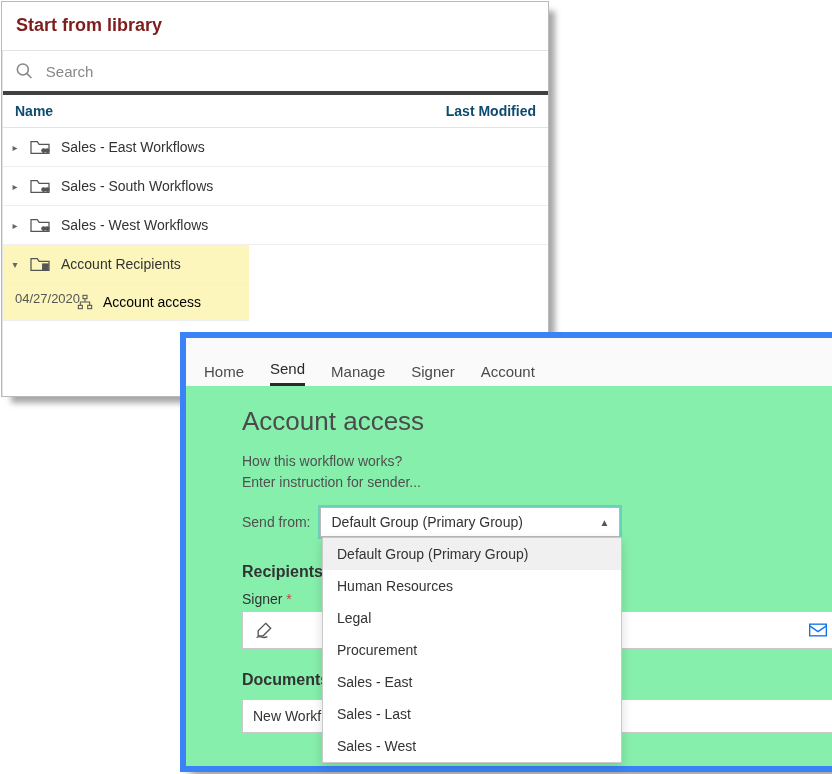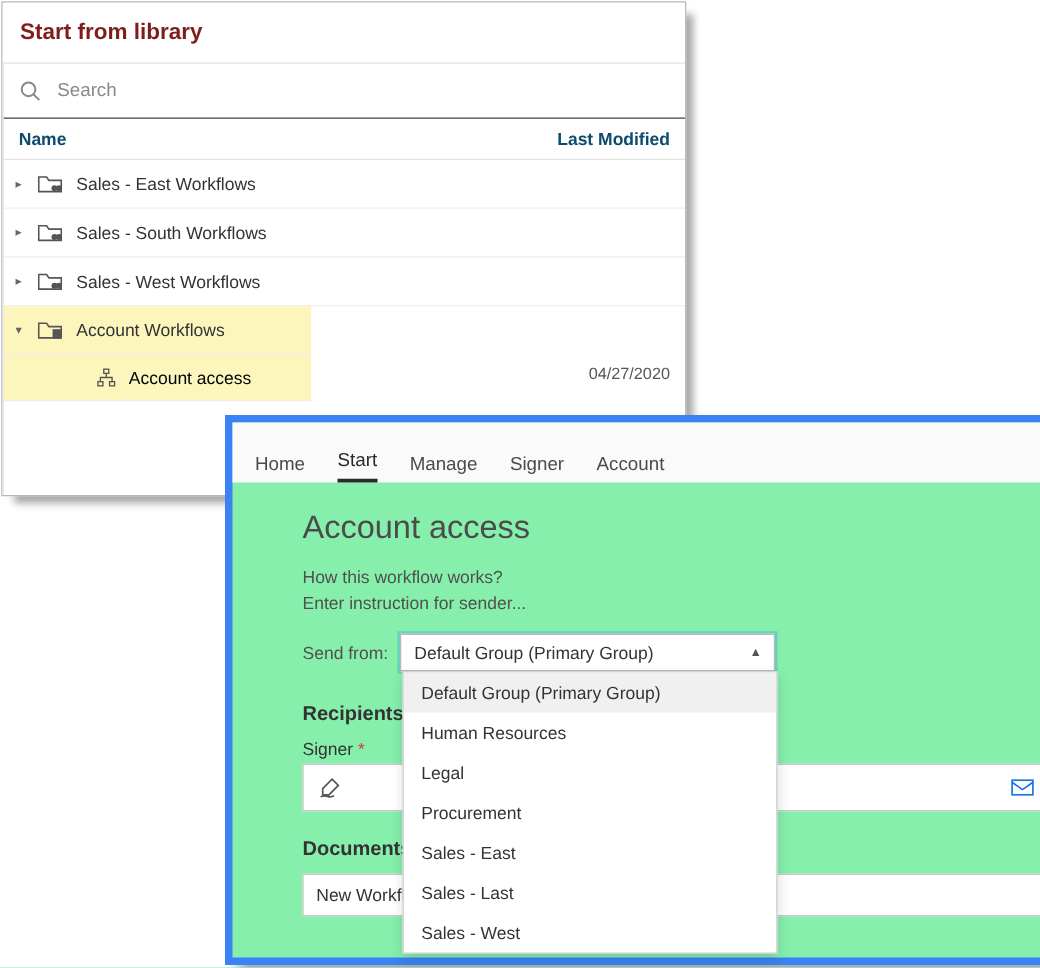--- a/index.html
+++ b/index.html
@@ -29,21 +29,21 @@
     font-size: 15px; color: #4a4a4a; padding: 14px 14px 8px 14px;
   }
   .lib-sb-item {
     font-size: 14px; color: #4a4a4a; padding: 10px 14px; cursor: pointer;
   }
   .lib-sb-item.active { background: #0d66d0; color: #fff; font-weight: 600; }
 
   .lib-main { flex: 1; border-left: 1px solid #e3e3e3; display:flex; flex-direction:column; }
   .search-row {
     display: flex; align-items: center; gap: 12px;
-    padding: 8px 12px; border-bottom: 1px solid #404040; height: 44px;
+    padding: 8px 12px; border-bottom: 4px solid #404040; height: 44px;
   }
   .search-row input {
     border: none; outline: none; font-size: 15px; color: #666; width: 100%;
   }
   .search-row input::placeholder { color: #888; }
 
   .cols-header {
     display: flex; justify-content: space-between;
     padding: 8px 12px; border-bottom: 1px solid #e3e3e3;
     font-size: 14px; font-weight: 700; color: #0c4a6e;
@@ -187,48 +187,48 @@
           <span>Sales - West Workflows</span>
         </div>
 
         <div class="tree-child-wrap">
           <div class="tree-row selected">
             <span class="caret">▾</span>
             <svg class="folder-icon" width="22" height="18" viewBox="0 0 24 20" fill="none" stroke="#555" stroke-width="1.4">
                 <path d="M2 4h7l2 3h11v10H2z"></path>
                 <rect x="15" y="10" width="6" height="7" fill="#555"></rect>
               </svg>
-            <span>Account Workflows</span>
+            <span>Account Recipients</span>
           </div>
           <div class="tree-child">
             <div class="left">
               <span class="spacer"></span>
               <svg class="child-icon" width="16" height="16" viewBox="0 0 24 24" fill="none" stroke="#555" stroke-width="1.6">
                   <rect x="9" y="2" width="6" height="5"></rect>
                   <rect x="2" y="17" width="6" height="5"></rect>
                   <rect x="16" y="17" width="6" height="5"></rect>
                   <path d="M12 7v5M12 12H5v5M12 12h7v5"></path>
                 </svg>
               <span>Account access</span>
             </div>
           </div>
         </div>
-        <div style="display:flex; justify-content:flex-end; padding: 0 12px; margin-top:-30px; pointer-events:none;">
+        <div style="display:flex; padding: 0 12px; margin-top:-30px; pointer-events:none;">
           <span class="date">04/27/2020</span>
         </div>
 
       </div>
     </div>
   </div>
 </div>
 
 <div class="panel-send">
   <div class="topnav">
     <span class="tab">Home</span>
-    <span class="tab active">Start</span>
+    <span class="tab active">Send</span>
     <span class="tab">Manage</span>
     <span class="tab">Signer</span>
     <span class="tab">Account</span>
     <span class="right">Ac</span>
   </div>
 
   <div class="form-body">
     <div class="form-title">Account access</div>
     <div class="form-sub">
       <div>How this workflow works?</div>

